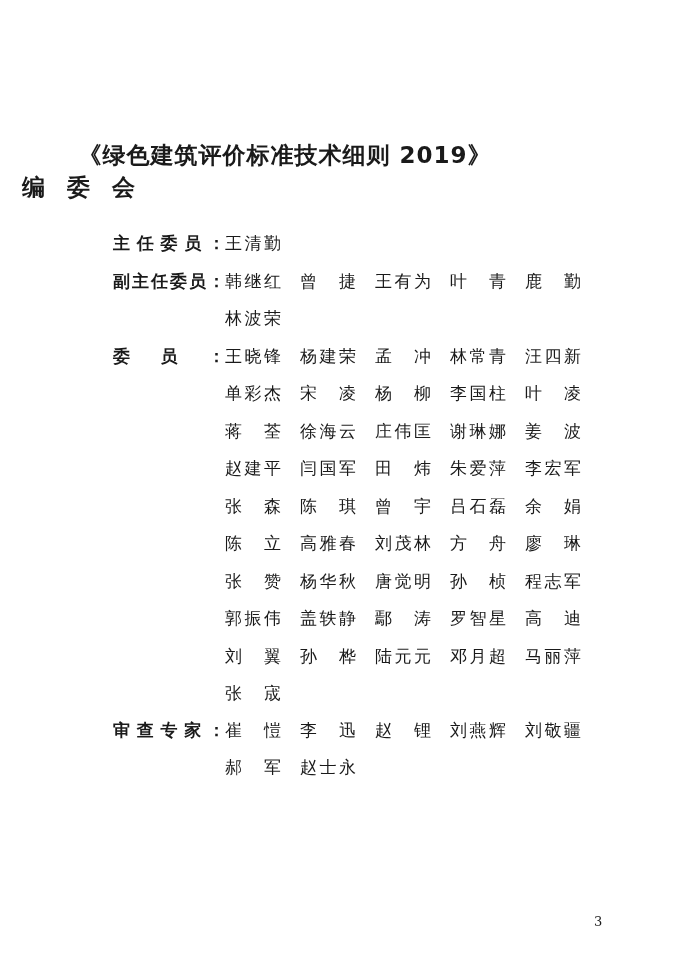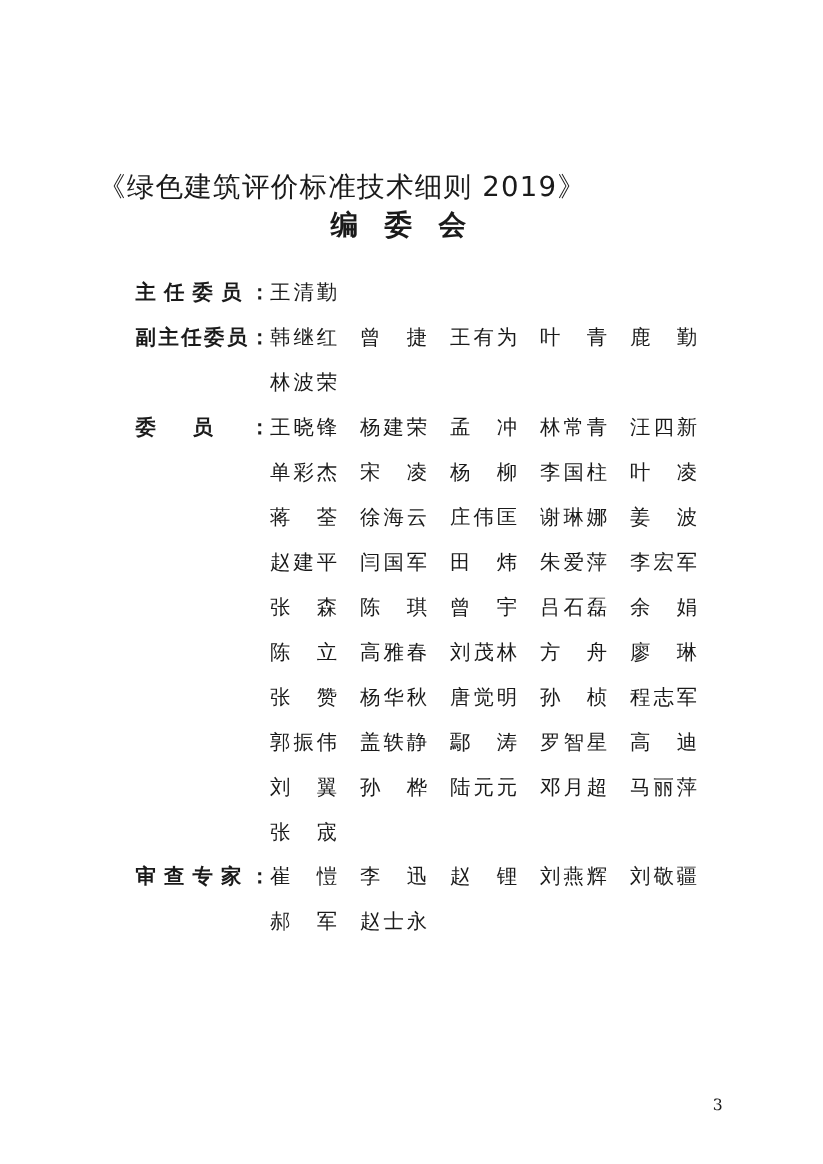--- a/index.html
+++ b/index.html
@@ -3,27 +3,27 @@
 <meta charset="utf-8">
 <style>
   html, body { margin: 0; padding: 0; }
   body {
     width: 686px; height: 970px; background: #ffffff; position: relative;
     font-family: "DejaVu Serif", "Liberation Serif", serif; color: #1a1a1a;
     overflow: hidden;
   }
   .title {
     position: absolute; left: 0; width: 570px; top: 140px;
-    text-align: center; font-size: 23px; font-weight: normal; letter-spacing: 1px;
+    text-align: center; font-size: 23px; font-weight: bold; letter-spacing: 1px;
     font-family: "DejaVu Sans", sans-serif;
   }
   .subtitle {
     position: absolute; left: 0; width: 686px; top: 172px;
-    text-align: center; font-size: 23px; font-weight: bold; letter-spacing: 22px;
-    font-family: "DejaVu Sans", sans-serif; box-sizing: border-box;
+    text-align: left; font-size: 23px; font-weight: bold; letter-spacing: 22px;
+    font-family: "DejaVu Sans", sans-serif; padding-left: 22px; box-sizing: border-box;
   }
   .section { position: absolute; left: 113px; width: 480px; }
   .label {
     position: absolute; left: 0; top: 0; width: 112px; height: 24px;
     font-size: 17px; font-weight: bold; font-family: "DejaVu Sans", sans-serif;
     display: flex; justify-content: space-between; align-items: center;
   }
   .label span { display: inline-block; }
   .names { position: absolute; left: 112px; top: 0; width: 380px; }
   .row { position: relative; height: 37.5px; }

